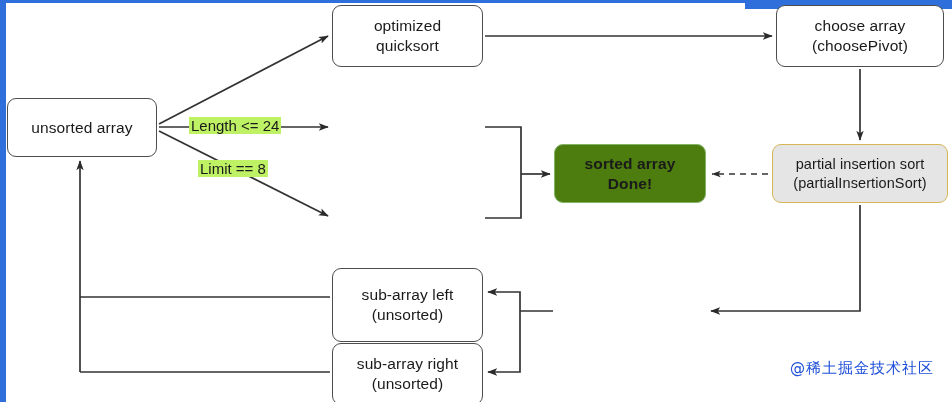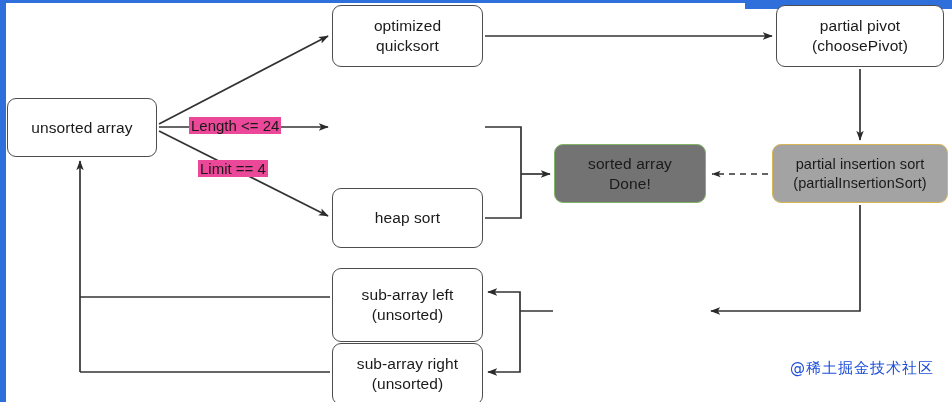--- a/index.html
+++ b/index.html
@@ -50,32 +50,33 @@
     justify-content: center;
     text-align: center;
     color: #1a1a1a;
     font-size: 15.5px;
     line-height: 1.28;
     letter-spacing: 0.1px;
     white-space: pre-line;
     z-index: 3;
   }
   .node.green {
-    background: #737373;
+    background: #4d7c0f;
     border-color: #82b366;
+    font-weight: bold;
   }
   .node.yellow {
-    background: #a3a3a3;
+    background: #e5e5e5;
     border-color: #d6b656;
   }
   .edge-label {
     position: absolute;
     font-size: 15px;
     color: #1a1a1a;
-    background: #ec4899;
+    background: #bef264;
     padding: 0 2px;
     white-space: nowrap;
     z-index: 4;
     text-align: center;
   }
   #watermark {
     position: absolute;
     right: 18px;
     bottom: 24px;
     font-size: 15px;
@@ -134,37 +135,36 @@
 
     <path d="M768,174 L712,174" stroke="#333333" stroke-width="1.6" fill="none" stroke-dasharray="6 5" marker-end="url(#arrow-sm)"></path>
   </svg>
 
   <div class="node" style="left:332px; top:5px; width:151px; height:62px;">optimized
 quicksort</div>
 
   <div class="node" style="left:7px; top:98px; width:150px; height:59px;">unsorted array</div>
 
 
-  <div class="node" style="left:332px; top:188px; width:151px; height:60px;">heap sort</div>
 
   <div class="node green" style="left:554px; top:144px; width:152px; height:59px;">sorted array
 Done!</div>
 
-  <div class="node" style="left:776px; top:5px; width:168px; height:62px;">partial pivot
+  <div class="node" style="left:776px; top:5px; width:168px; height:62px;">choose array
 (choosePivot)</div>
 
   <div class="node yellow" style="left:772px; top:144px; width:176px; height:59px; font-size:14.5px;">partial insertion sort
 (partialInsertionSort)</div>
 
   <div class="node" style="left:332px; top:268px; width:151px; height:74px;">sub-array left
 (unsorted)</div>
 
   <div class="node" style="left:332px; top:343px; width:151px; height:62px;">sub-array right
 (unsorted)</div>
 
 
   <div class="edge-label" style="left:189px; top:117px;">Length &lt;= 24</div>
 
-  <div class="edge-label" style="left:198px; top:160px;">Limit == 4</div>
+  <div class="edge-label" style="left:198px; top:160px;">Limit == 8</div>
 
   <div id="watermark">@稀土掘金技术社区</div>
 
 </div>
 
 </body></html>

